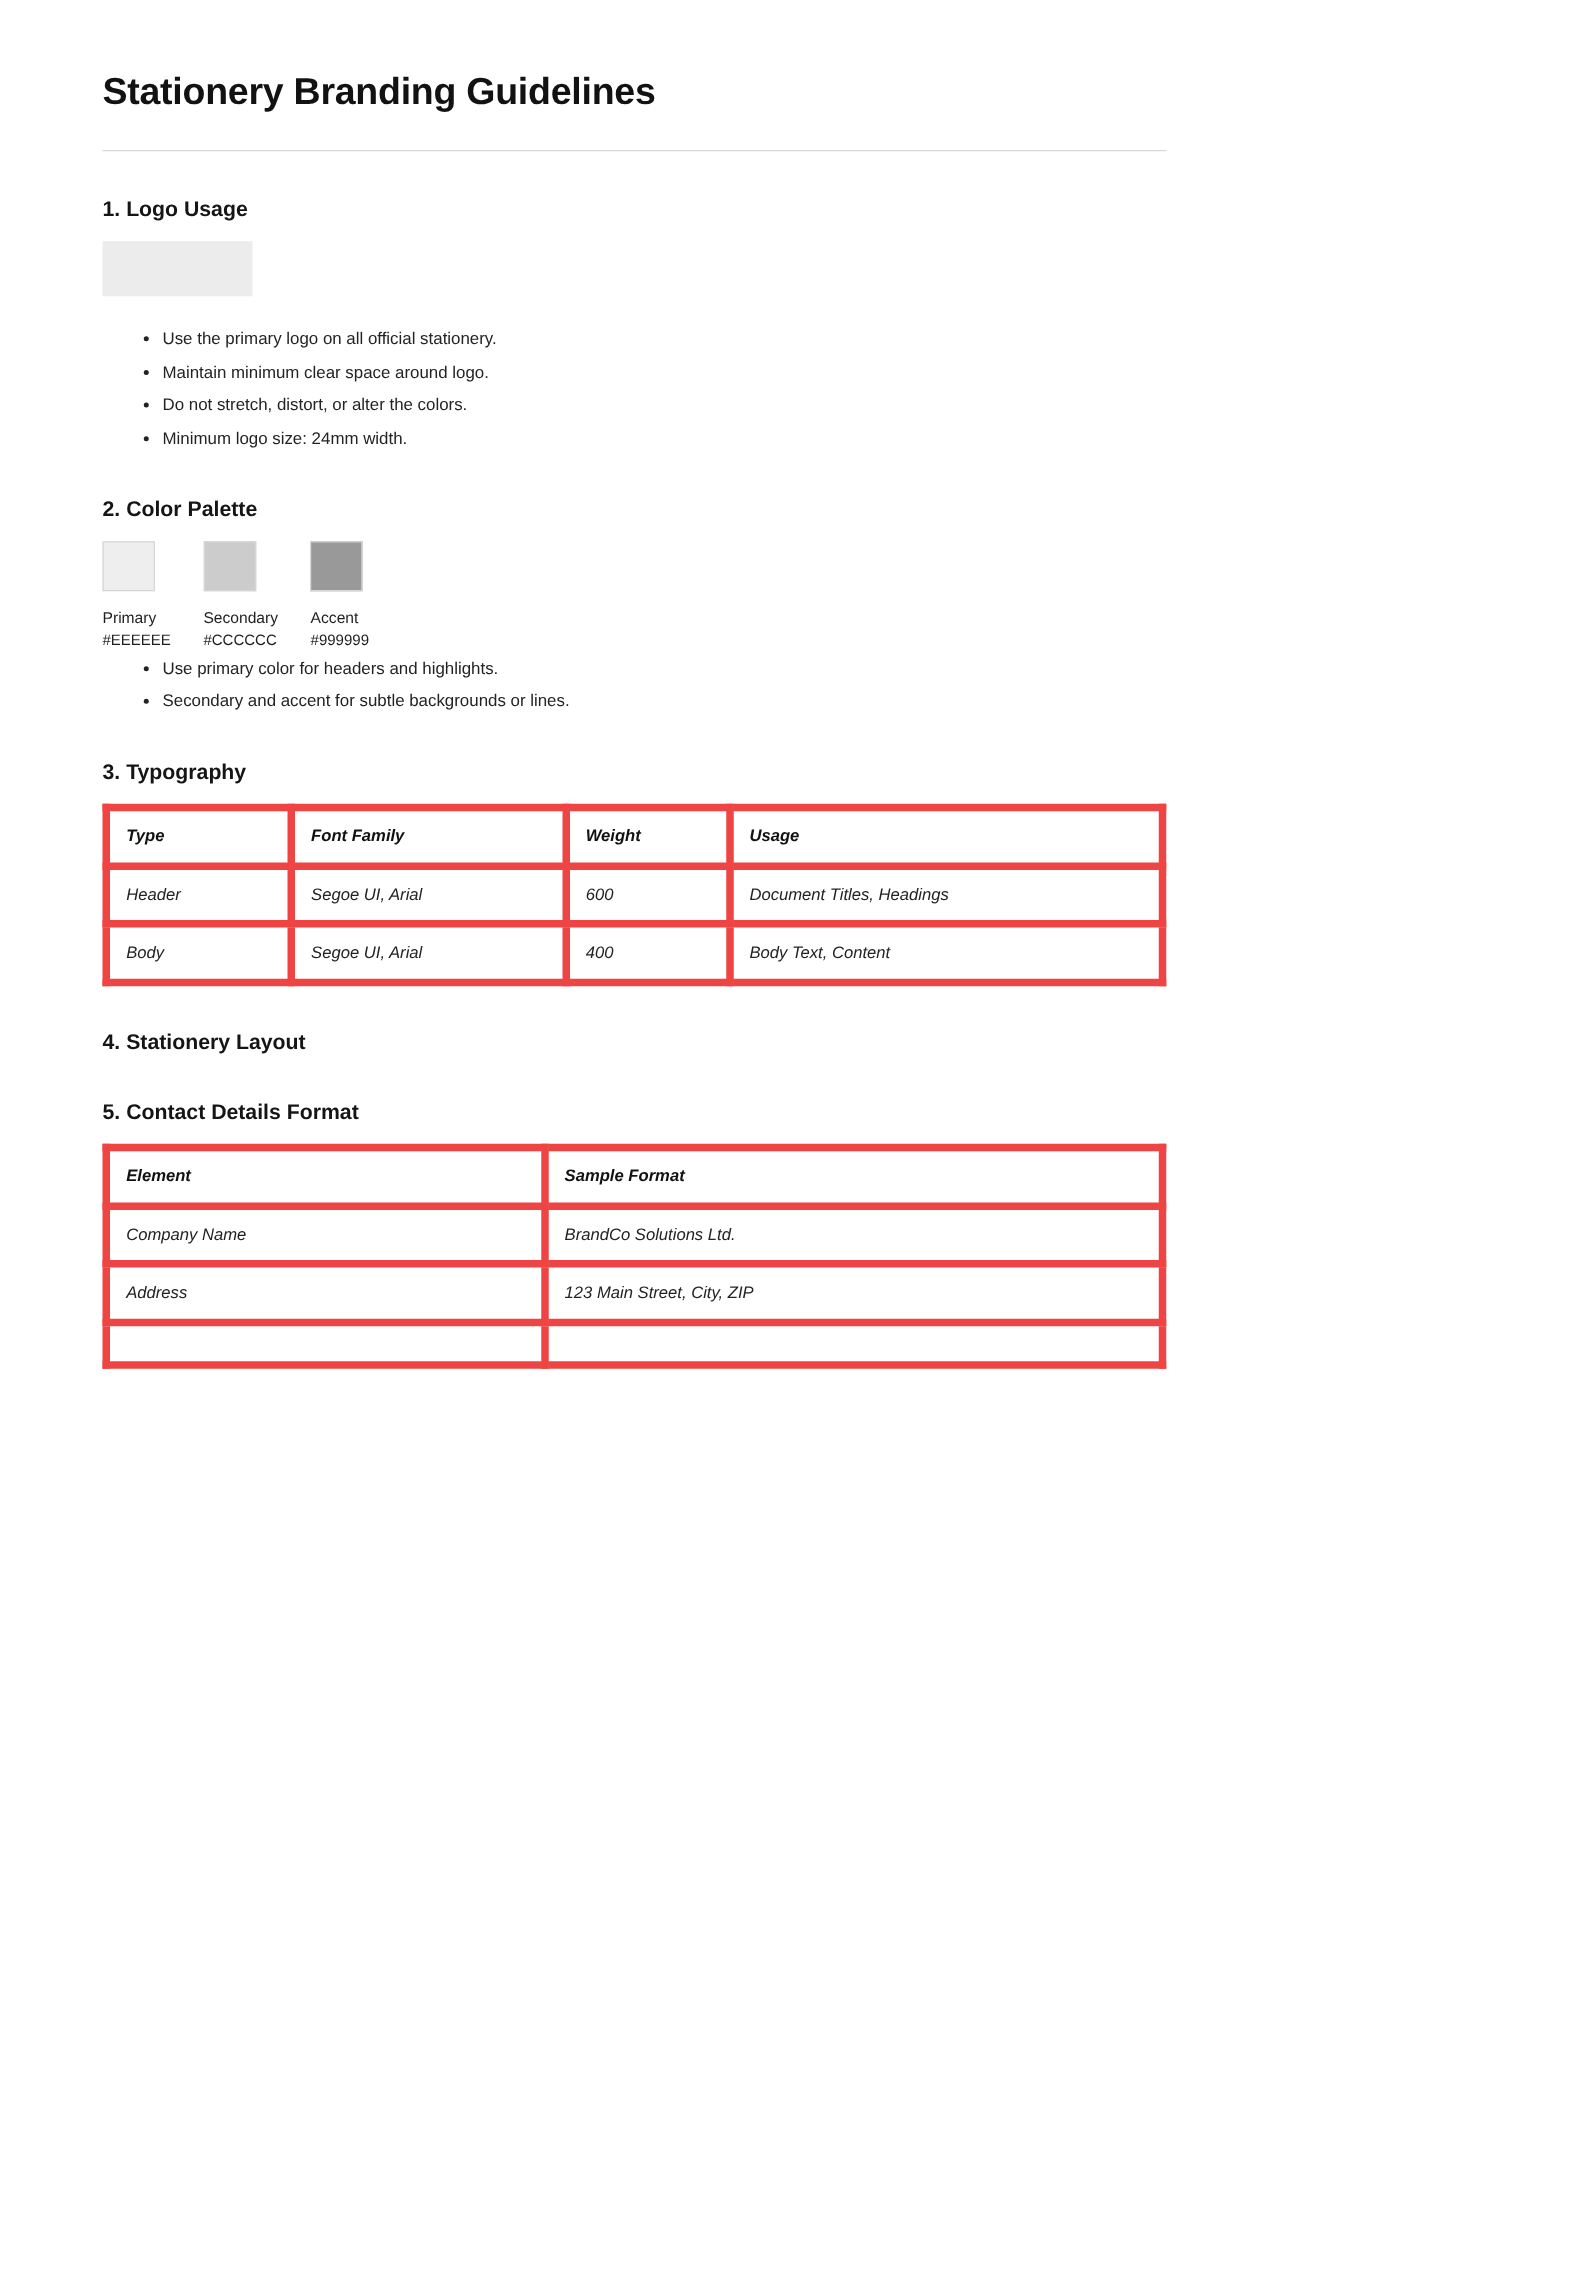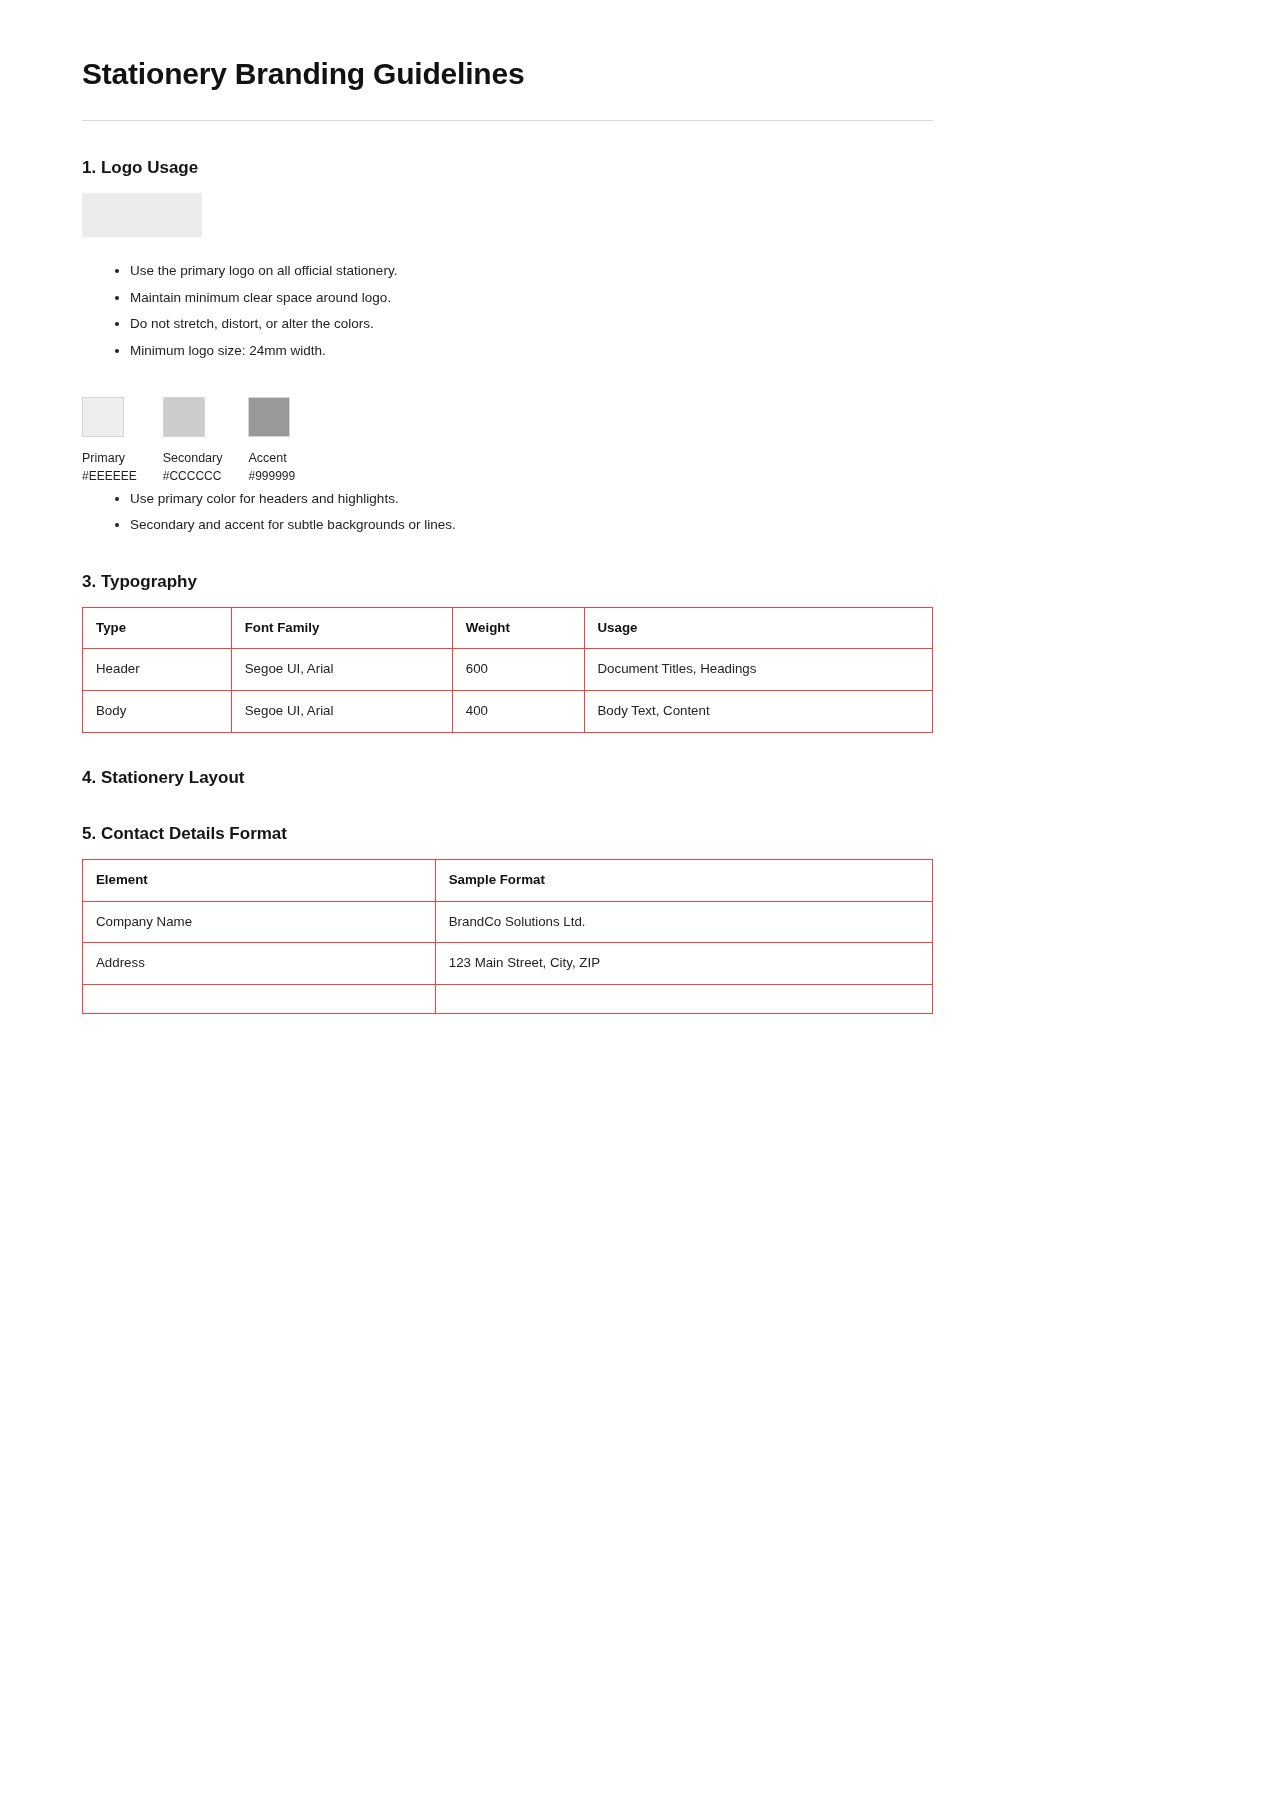--- a/index.html
+++ b/index.html
@@ -91,27 +91,28 @@
   }
   
   table.doc-table {
     width: 100%;
     border-collapse: collapse;
     margin-top: 6px;
     table-layout: fixed;
   }
   table.doc-table th,
   table.doc-table td {
-    border: 1px solid #ef4444;
+    border: 6px solid #ef4444;
     text-align: left;
     padding: 11px 13px;
     font-size: 13.3px;
     line-height: 1.4;
     color: #232323;
     vertical-align: middle;
+    font-style: italic;
   }
   table.doc-table th {
     font-weight: bold;
     color: #111111;
   }
   table.typography-table col.c1 { width: 17.5%; }
   table.typography-table col.c2 { width: 26%; }
   table.typography-table col.c3 { width: 15.5%; }
   table.typography-table col.c4 { width: 41%; }
   table.contact-table col.c1 { width: 41.5%; }
@@ -137,20 +138,21 @@
     <div class="logo-placeholder"></div>
     <ul class="bullets">
       <li>Use the primary logo on all official stationery.</li>
       <li>Maintain minimum clear space around logo.</li>
       <li>Do not stretch, distort, or alter the colors.</li>
       <li>Minimum logo size: 24mm width.</li>
     </ul>
   </div>
 
   <div class="section">
+    <h2 class="section-title">2. Color Palette</h2>
     <div class="swatches">
       <div class="swatch-cell">
         <div class="swatch-box" style="background:#EEEEEE;"></div>
         <div class="swatch-name">Primary</div>
         <div class="swatch-hex">#EEEEEE</div>
       </div>
       <div class="swatch-cell">
         <div class="swatch-box" style="background:#CCCCCC;"></div>
         <div class="swatch-name">Secondary</div>
         <div class="swatch-hex">#CCCCCC</div>

